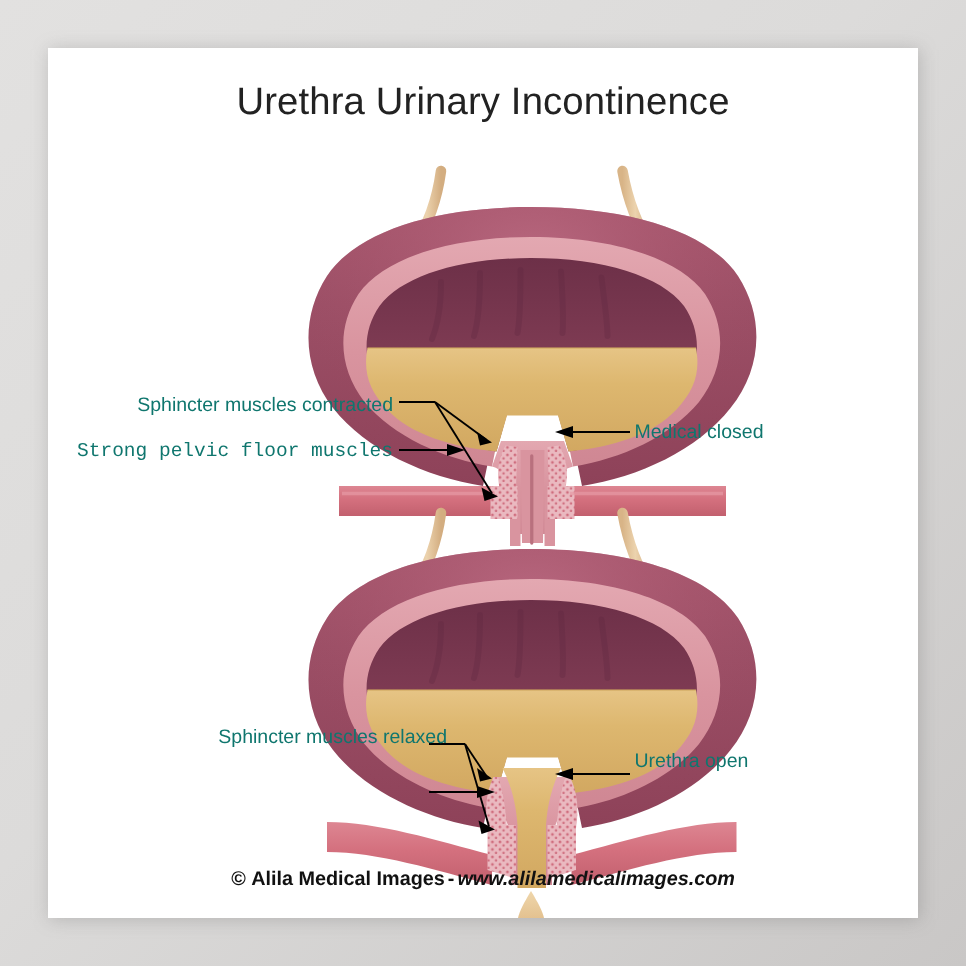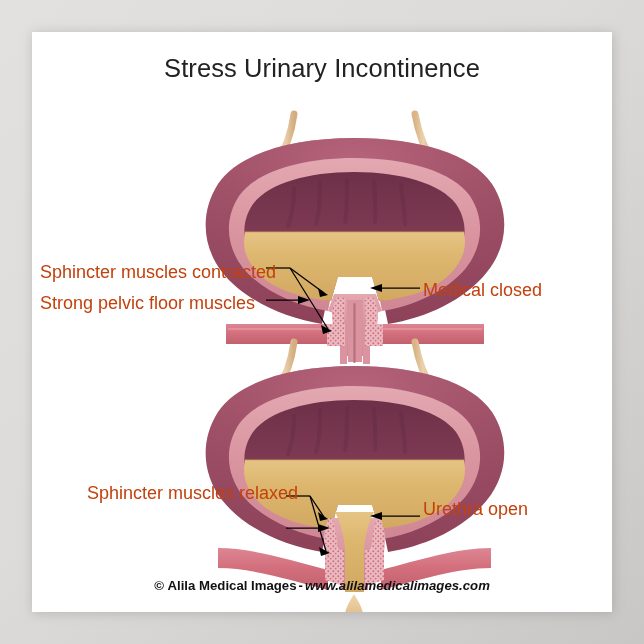--- a/index.html
+++ b/index.html
@@ -69,29 +69,29 @@
   }
   .figure-stage svg {
     display: block;
     width: 580px;
     height: 580px;
   }
 
   
   .lbl {
     position: absolute;
-    font-size: 18px;
-    color: #c2410c;
+    font-size: 13px;
+    color: #0f766e;
     white-space: nowrap;
     line-height: 1;
   }
 
   
   .lbl-sphincter-contracted { left: 8px;   top: 231px; width: 222px; text-align: right; }
-  .lbl-strong-pelvic        { left: 8px;   top: 262px; width: 222px; text-align: left; }
+  .lbl-strong-pelvic        { left: 8px;   top: 262px; width: 222px; text-align: right; font-family: Liberation Mono, monospace; }
   .lbl-urethra-closed       { left: 391px; top: 249px; }
 
   
   .lbl-sphincter-relaxed    { left: 44px;  top: 452px; width: 222px; text-align: right; }
   .lbl-weak-pelvic          { left: 28px;  top: 483px; width: 222px; text-align: right; }
   .lbl-urethra-open         { left: 391px; top: 456px; margin-top: 12px; }
 
   
   .credit {
     position: absolute;
@@ -108,21 +108,21 @@
   .credit .credit-url   { font-style: italic; font-weight: bold; }
 </style>
 </head>
 <body>
 
 <div class="poster-frame">
   <div class="poster-shadow"></div>
 
   <div class="poster-sheet">
 
-    <div class="poster-title">Stress Urinary Incontinence</div>
+    <div class="poster-title">Urethra Urinary Incontinence</div>
 
     <div class="figure-stage">
       <svg viewBox="0 0 580 580" xmlns="http://www.w3.org/2000/svg">
         <defs>
 
           <linearGradient id="wallGrad" x1="0" y1="0" x2="0" y2="1">
             <stop offset="0%" stop-color="#a8576e"></stop>
             <stop offset="35%" stop-color="#9c4f66"></stop>
             <stop offset="100%" stop-color="#8e4259"></stop>
           </linearGradient>

